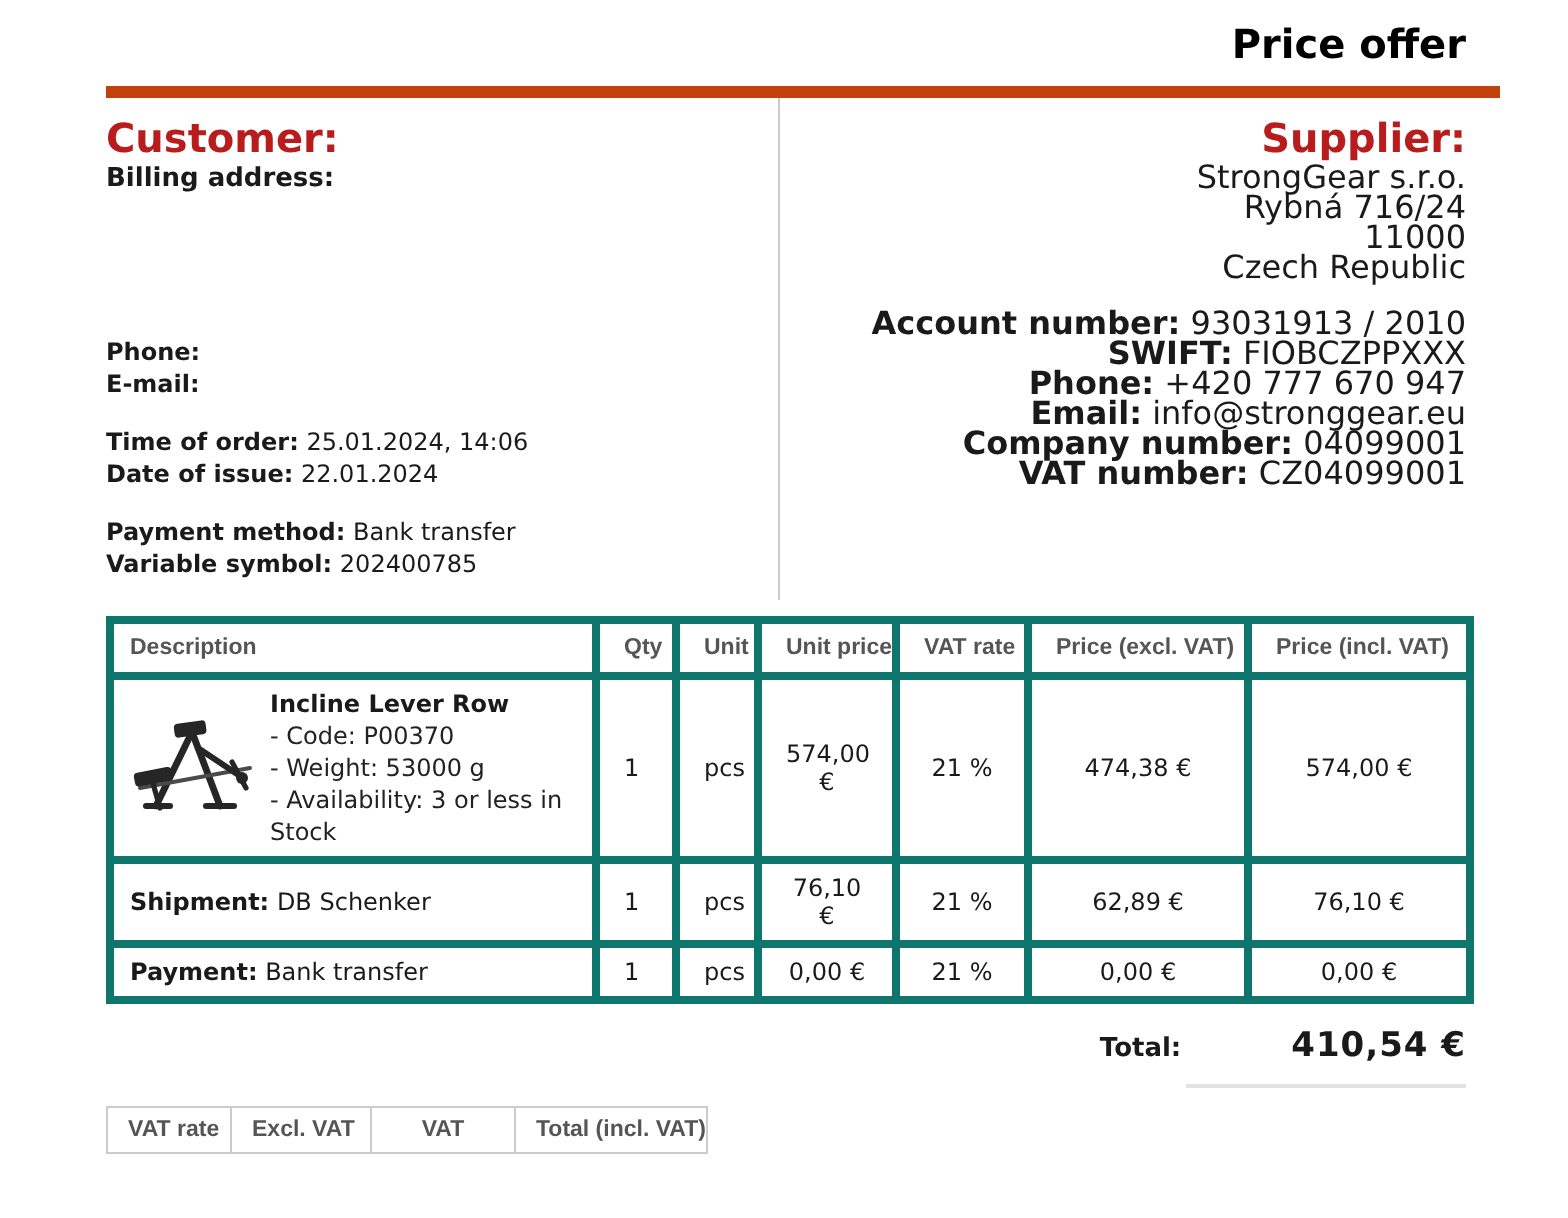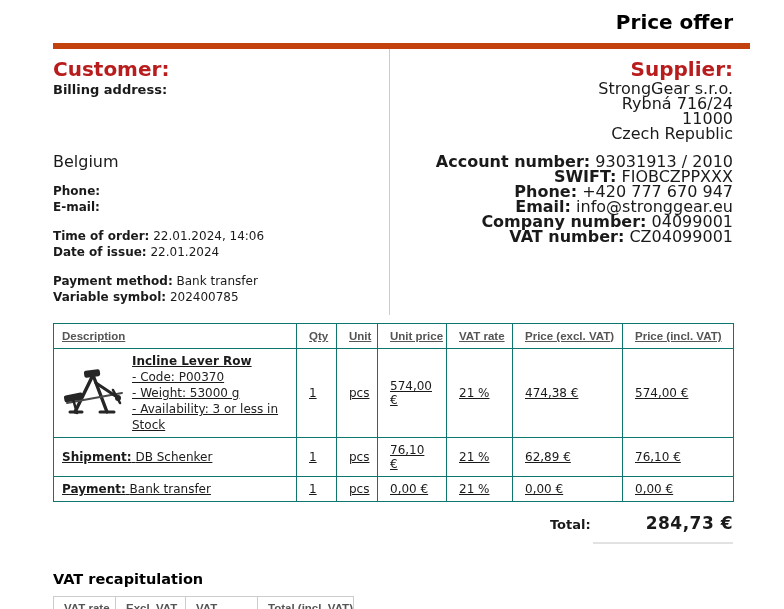--- a/index.html
+++ b/index.html
@@ -23,28 +23,28 @@
   .h-party { font-size: 20px; font-weight: bold; line-height: 24px; color: #b91c1c; }
   .line { line-height: 15px; font-size: 16px; }
   .lineb { line-height: 16px; font-size: 12px; }
   .bold { font-weight: bold; }
   .sp56 { height: 56px; } .sp14 { height: 14px; } .sp13 { height: 13px; }
   .billing { font-size: 13px; font-weight: bold; line-height: 17px; }
 
   
   table { border-collapse: collapse; table-layout: fixed; }
   .items { width: 680px; margin-top: 8px; }
-  .items th, .items td { border: 1px solid #0f766e; text-decoration: underline; }
+  .items th, .items td { border: 4px solid #0f766e; }
   .items th {
     font-family: "Liberation Sans", sans-serif;
     font-size: 11.5px; font-weight: bold; color: #555555;
     padding: 6px 12px; white-space: nowrap; overflow: hidden;
   }
   .items td { font-size: 12px; padding: 5px 12px; }
-  .al { text-align: left; } .ac { } .ar { text-align: left; }
+  .al { text-align: left; } .ac { } .ar { text-align: center; }
   .desc-cell { padding: 4px 6px 4px 6px !important; }
   .desc-flex { display: flex; align-items: center; }
   .prod-img { width: 66px; height: 50px; flex: 0 0 66px; }
   .prod-text { padding-left: 6px; }
   .prod-name { font-weight: bold; line-height: 16px; }
   .prod-detail { line-height: 16px; color: #222; }
   .simple-desc { padding-left: 8px !important; margin-top: 28px; }
 
   
   .total-sec { width: 680px; margin-top: 11px; text-align: right; }
@@ -71,27 +71,26 @@
   <div class="title-row">
     <span class="doc-title">Price offer</span>
   </div>
 
   <div class="parties">
 
     <div class="col-customer">
       <div class="h-party">Customer:</div>
       <div class="billing">Billing address:</div>
       <div class="sp56"></div>
-      <div class="line">Belgium</div>
       <div class="sp14"></div>
       <div class="lineb bold">Phone:</div>
       <div class="lineb bold">E-mail:</div>
       <div class="sp13"></div>
       <div class="lineb"><span class="bold">Time of order:</span>
-        <span>22.01.2024, 14:06</span></div>
+        <span>25.01.2024, 14:06</span></div>
       <div class="lineb"><span class="bold">Date of issue:</span>
         <span>22.01.2024</span></div>
       <div class="sp13"></div>
       <div class="lineb"><span class="bold">Payment method:</span>
         <span>Bank transfer</span></div>
       <div class="lineb"><span class="bold">Variable symbol:</span>
         <span>202400785</span></div>
     </div>
 
     <div class="col-supplier">
@@ -189,26 +188,25 @@
       <td class="ar">21 %</td>
       <td class="ar">0,00 €</td>
       <td class="ar">0,00 €</td>
     </tr>
   </tbody>
     </table>
 
   <div class="total-sec">
     <div class="total-line">
       <span class="total-label">Total:</span>
-      <span class="total-value">284,73 €</span>
+      <span class="total-value">410,54 €</span>
     </div>
     <div class="total-underline"></div>
   </div>
 
-  <div class="vat-heading">VAT recapitulation</div>
 
   <table class="vat">
     <colgroup>
       <col style="width:62px">
         <col style="width:70px">
         <col style="width:72px">
         <col style="width:96px">
     </colgroup>
     <tbody>
         <tr>

